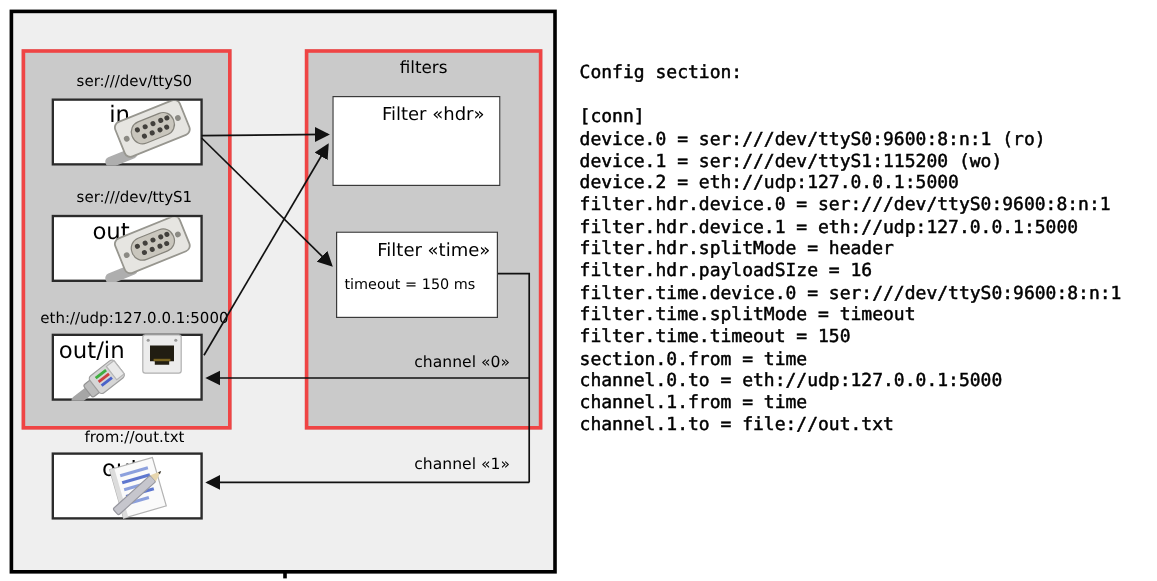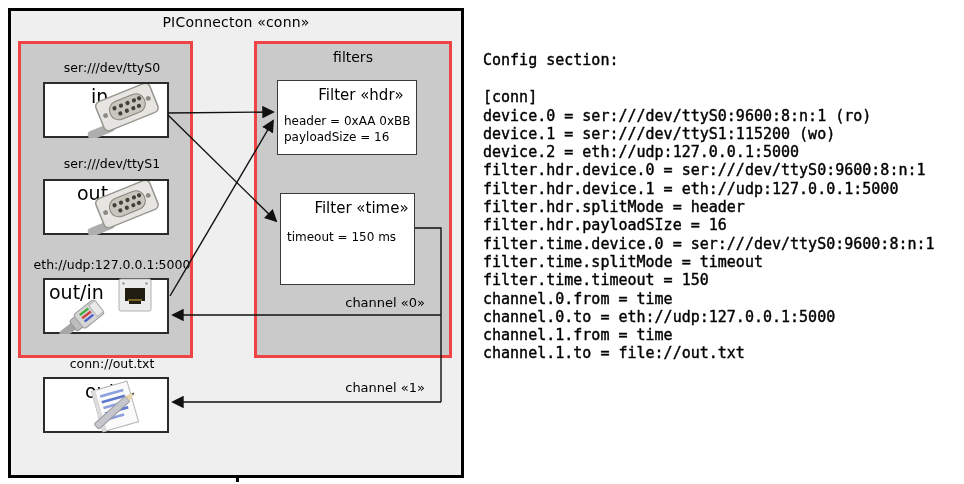--- a/index.html
+++ b/index.html
@@ -19,21 +19,21 @@
   .filters-label { text-align:center; font-size:14px; margin-top:5px; }
 
   .dev-label { position:absolute; left:7px; width:188px; text-align:center; font-size:12.5px; z-index:2; }
   .dev-box { position:absolute; left:32px; width:126px; height:56px; background:#fff;
              border:2px solid #2b2b2b; z-index:2; }
   .io { position:absolute; top:1px; font-size:19px; line-height:22px; }
   .dev-icon { position:absolute; right:0; bottom:-2px; }
 
   .fbox { position:absolute; background:#fff; border:1.5px solid #3a3a3a; z-index:2; }
   .fbox-hdr  { left:266px; top:69px;  width:140px; height:75px; }
-  .fbox-time { left:269px; top:182px; width:135px; height:92px; }
+  .fbox-time { left:269px; top:182px; width:135px; height:72px; }
   .f-title { text-align:center; font-size:15px; margin-top:5px;margin-left:28px; }
   .f-attrs { margin-top:9px; margin-left:6px; }
   .f-attr { font-size:12px; line-height:16px; }
   .fbox-time .f-attrs { margin-top:12px; }
 
   .channel-label { position:absolute; right:36px; font-size:13px; z-index:3;margin-left:48px; }
   .ch0 { top:284px; } .ch1 { top:369px; }
 
   .wires { position:absolute; left:0; top:0; width:450px; height:464px; z-index:4; pointer-events:none; }
 
@@ -43,21 +43,20 @@
             -webkit-text-stroke:0.4px #000; }
   .cfg-heading { margin-bottom:19px; }
   .cfg-line { white-space:pre; }
 </style>
 </head>
 <body>
 
 <div class="stage">
 
   <div class="diagram">
-    <div class="dg-title">PIConnecton «conn»</div>
     <div class="notch"></div>
 
     <div class="compartment c-devices"></div>
     <div class="compartment c-filters">
       <div class="filters-label">filters</div>
     </div>
 
     <div class="dev-label" style="top:49px">ser:///dev/ttyS0</div>
     <div class="dev-box" style="top:71px">
       <div class="io" style="left:46px">in</div>
@@ -118,21 +117,21 @@
           <rect x="24" y="31.5" width="9" height="13" rx="2" fill="#bdbdbd" stroke="#949494"></rect>
           <rect x="31" y="29" width="26" height="18" rx="3" fill="#d6d6d6" stroke="#9e9e9e"></rect>
           <rect x="49" y="31" width="8" height="14" fill="#e9e9e9" stroke="#b5b5b5"></rect>
           <rect x="36" y="32" width="11" height="2.4" fill="#3fae3f"></rect>
           <rect x="36" y="36" width="11" height="2.4" fill="#cc4040"></rect>
           <rect x="36" y="40" width="11" height="2.4" fill="#4a62c9"></rect>
         </g>
       </svg>
     </div>
 
-    <div class="dev-label" style="top:345px">conn://out.txt</div>
+    <div class="dev-label" style="top:345px">from://out.txt</div>
     <div class="dev-box" style="top:366px">
       <div class="io" style="left:40px">out</div>
       <svg class="dev-icon" style="right:8px" width="92" height="56" viewBox="0 0 92 56">
         <g transform="rotate(-16 46 28)">
           <rect x="29" y="9" width="37" height="42" fill="#fafafa" stroke="#b3b3b3"></rect>
           <rect x="29" y="9" width="4" height="42" fill="#dcdcdc"></rect>
           <rect x="36" y="15" width="24" height="2.6" fill="#8ca0dd"></rect>
           <rect x="36" y="21" width="24" height="2.6" fill="#5e77cf"></rect>
           <rect x="36" y="27" width="24" height="2.6" fill="#8ca0dd"></rect>
           <rect x="36" y="33" width="24" height="2.6" fill="#5e77cf"></rect>
@@ -141,24 +140,20 @@
         <g transform="rotate(-42 52 30)">
           <rect x="22" y="26" width="42" height="7" rx="1.5" fill="#c6c6cd" stroke="#97979f"></rect>
           <polygon points="64,26 73,29.5 64,33" fill="#e7d6ae"></polygon>
           <polygon points="70.5,28.5 73,29.5 70.5,30.7" fill="#333"></polygon>
         </g>
       </svg>
     </div>
 
     <div class="fbox fbox-hdr">
       <div class="f-title">Filter «hdr»</div>
-      <div class="f-attrs">
-        <div class="f-attr">header = 0xAA 0xBB</div>
-        <div class="f-attr">payloadSize = 16</div>
-      </div>
     </div>
     <div class="fbox fbox-time">
       <div class="f-title">Filter «time»</div>
       <div class="f-attrs">
         <div class="f-attr">timeout = 150 ms</div>
       </div>
     </div>
 
     <div class="channel-label ch0">channel «0»</div>
     <div class="channel-label ch1">channel «1»</div>
@@ -186,19 +181,19 @@
     <div class="cfg-line">device.0 = ser:///dev/ttyS0:9600:8:n:1 (ro)</div>
     <div class="cfg-line">device.1 = ser:///dev/ttyS1:115200 (wo)</div>
     <div class="cfg-line">device.2 = eth://udp:127.0.0.1:5000</div>
     <div class="cfg-line">filter.hdr.device.0 = ser:///dev/ttyS0:9600:8:n:1</div>
     <div class="cfg-line">filter.hdr.device.1 = eth://udp:127.0.0.1:5000</div>
     <div class="cfg-line">filter.hdr.splitMode = header</div>
     <div class="cfg-line">filter.hdr.payloadSIze = 16</div>
     <div class="cfg-line">filter.time.device.0 = ser:///dev/ttyS0:9600:8:n:1</div>
     <div class="cfg-line">filter.time.splitMode = timeout</div>
     <div class="cfg-line">filter.time.timeout = 150</div>
-    <div class="cfg-line">channel.0.from = time</div>
+    <div class="cfg-line">section.0.from = time</div>
     <div class="cfg-line">channel.0.to = eth://udp:127.0.0.1:5000</div>
     <div class="cfg-line">channel.1.from = time</div>
     <div class="cfg-line">channel.1.to = file://out.txt</div>
   </div>
 
 </div>
 
 </body></html>

